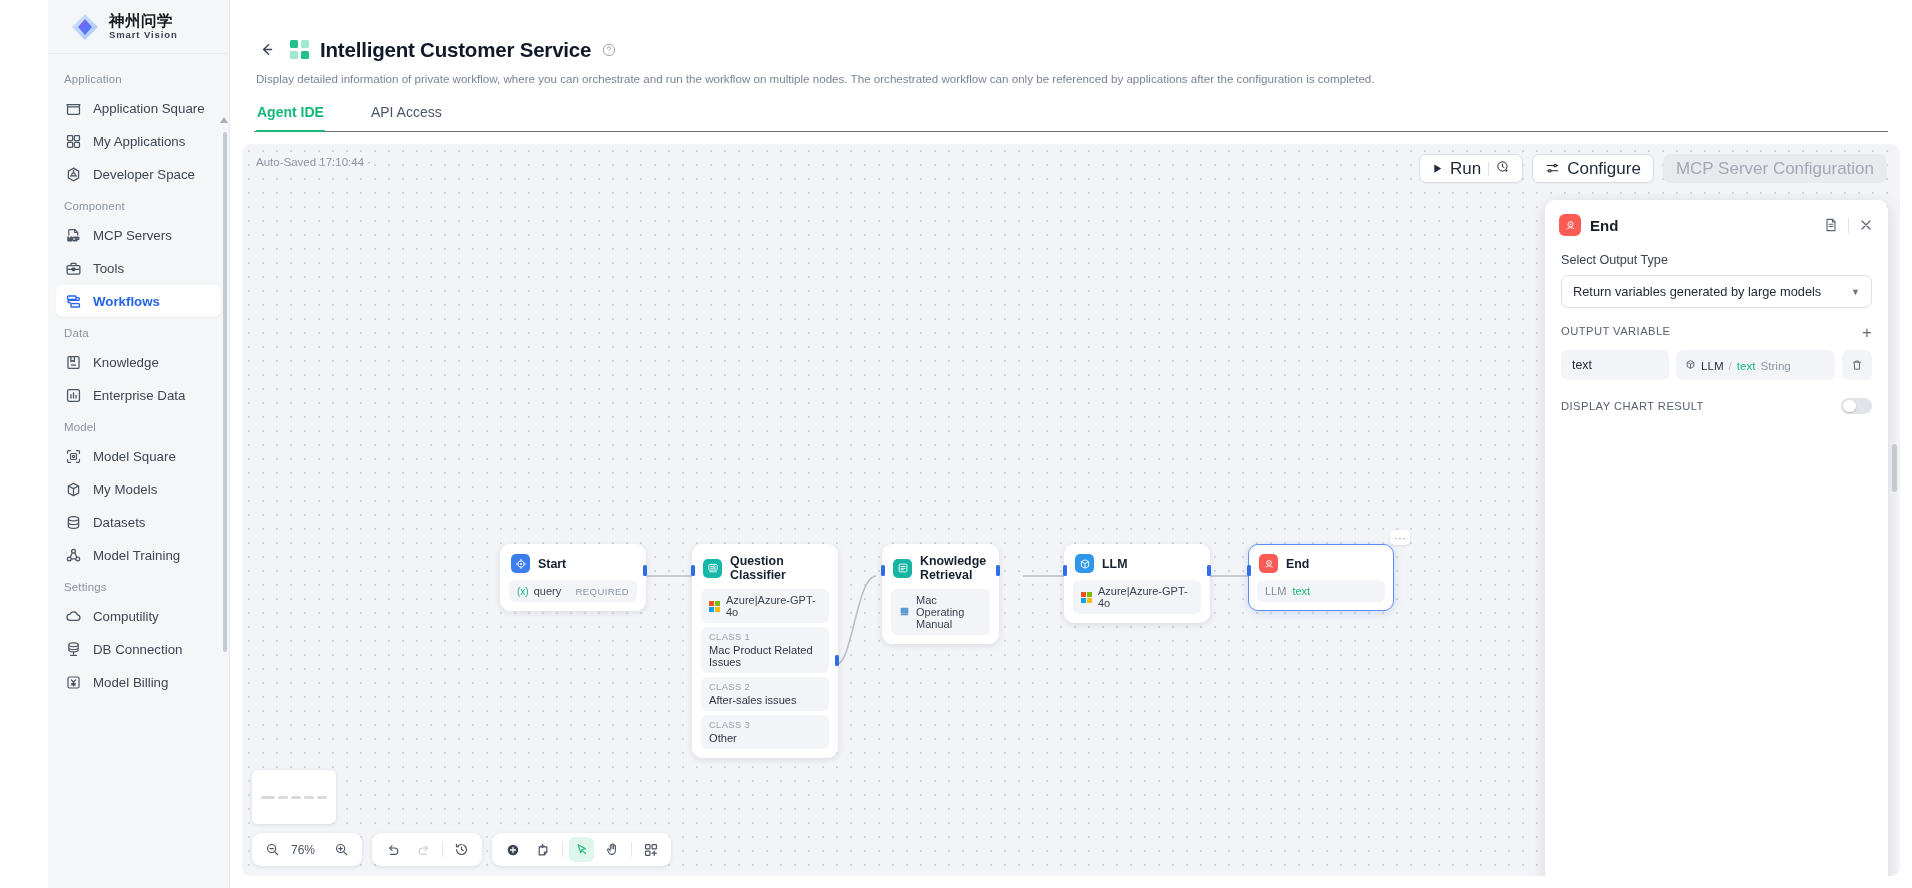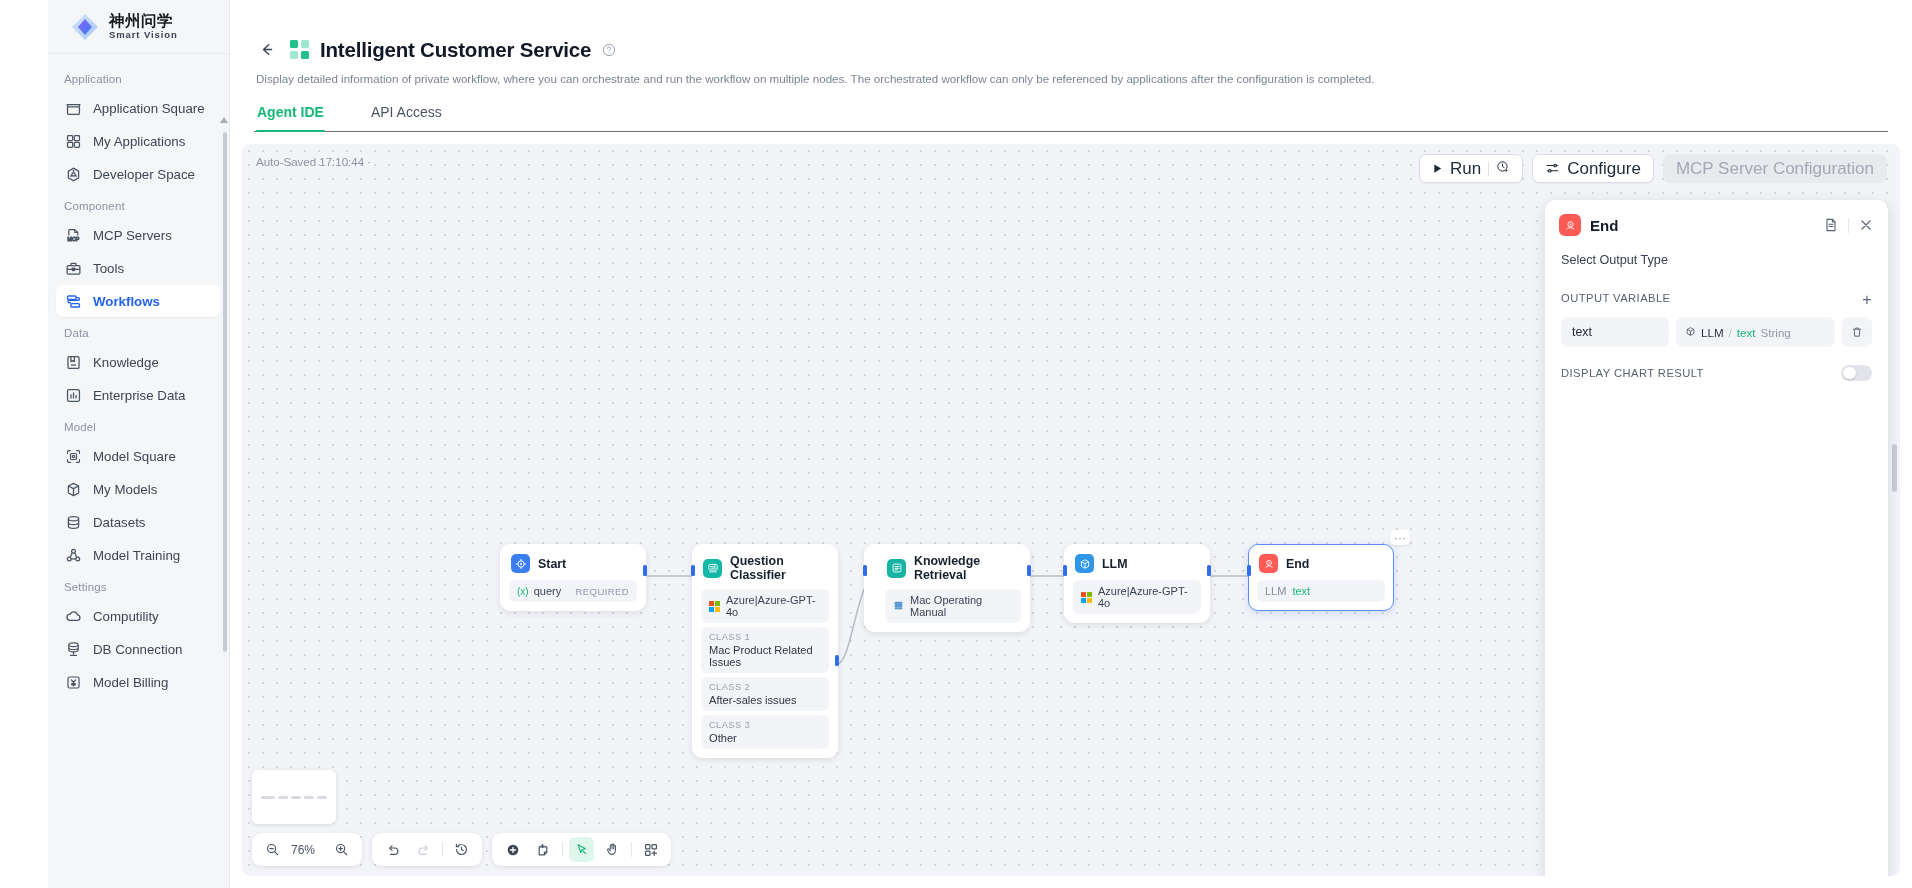--- a/index.html
+++ b/index.html
@@ -489,21 +489,21 @@
             <div class="cls-k">CLASS 2</div>
             <div class="cls-v">After-sales issues</div>
           </div>
           <div class="cls">
             <div class="cls-k">CLASS 3</div>
             <div class="cls-v">Other</div>
           </div>
         </div>
       </div>
 
-      <div class="node" style="left:622px; top:400px; width:166px;padding-left:12px;">
+      <div class="node" style="left:640px; top:400px; width:117px;">
         <div class="port l"></div>
         <div class="port r"></div>
         <div class="node-head">
           <div class="node-ico" style="background:#17b3a3;">
             <svg width="12" height="12" viewBox="0 0 20 20" fill="none" stroke="#fff" stroke-width="1.5">
                 <rect x="3.5" y="3.5" width="13" height="13" rx="2"></rect>
                 <path d="M6.5 7.5h7M6.5 10.5h7M6.5 13h4" stroke-linecap="round"></path>
               </svg>
           </div>
           <div class="node-title">Knowledge Retrieval</div>
@@ -670,20 +670,24 @@
           <div class="p-sep"></div>
           <div class="p-act">
             <svg width="16" height="16" viewBox="0 0 20 20" fill="none" stroke="#5a6372" stroke-width="1.5" stroke-linecap="round">
                 <path d="M5 5l10 10M15 5L5 15"></path>
               </svg>
           </div>
         </div>
 
         <div class="panel-sec">
           <div class="lbl">Select Output Type</div>
+          <div class="select">
+            <span>Return variables generated by large models</span>
+            <span class="caret">▼</span>
+          </div>
         </div>
 
         <div class="panel-sec">
           <div class="sec-title">
             <span>OUTPUT VARIABLE</span>
             <span class="add-ico">+</span>
           </div>
           <div class="var-row">
             <div class="var-name">text</div>
             <div class="var-ref">

